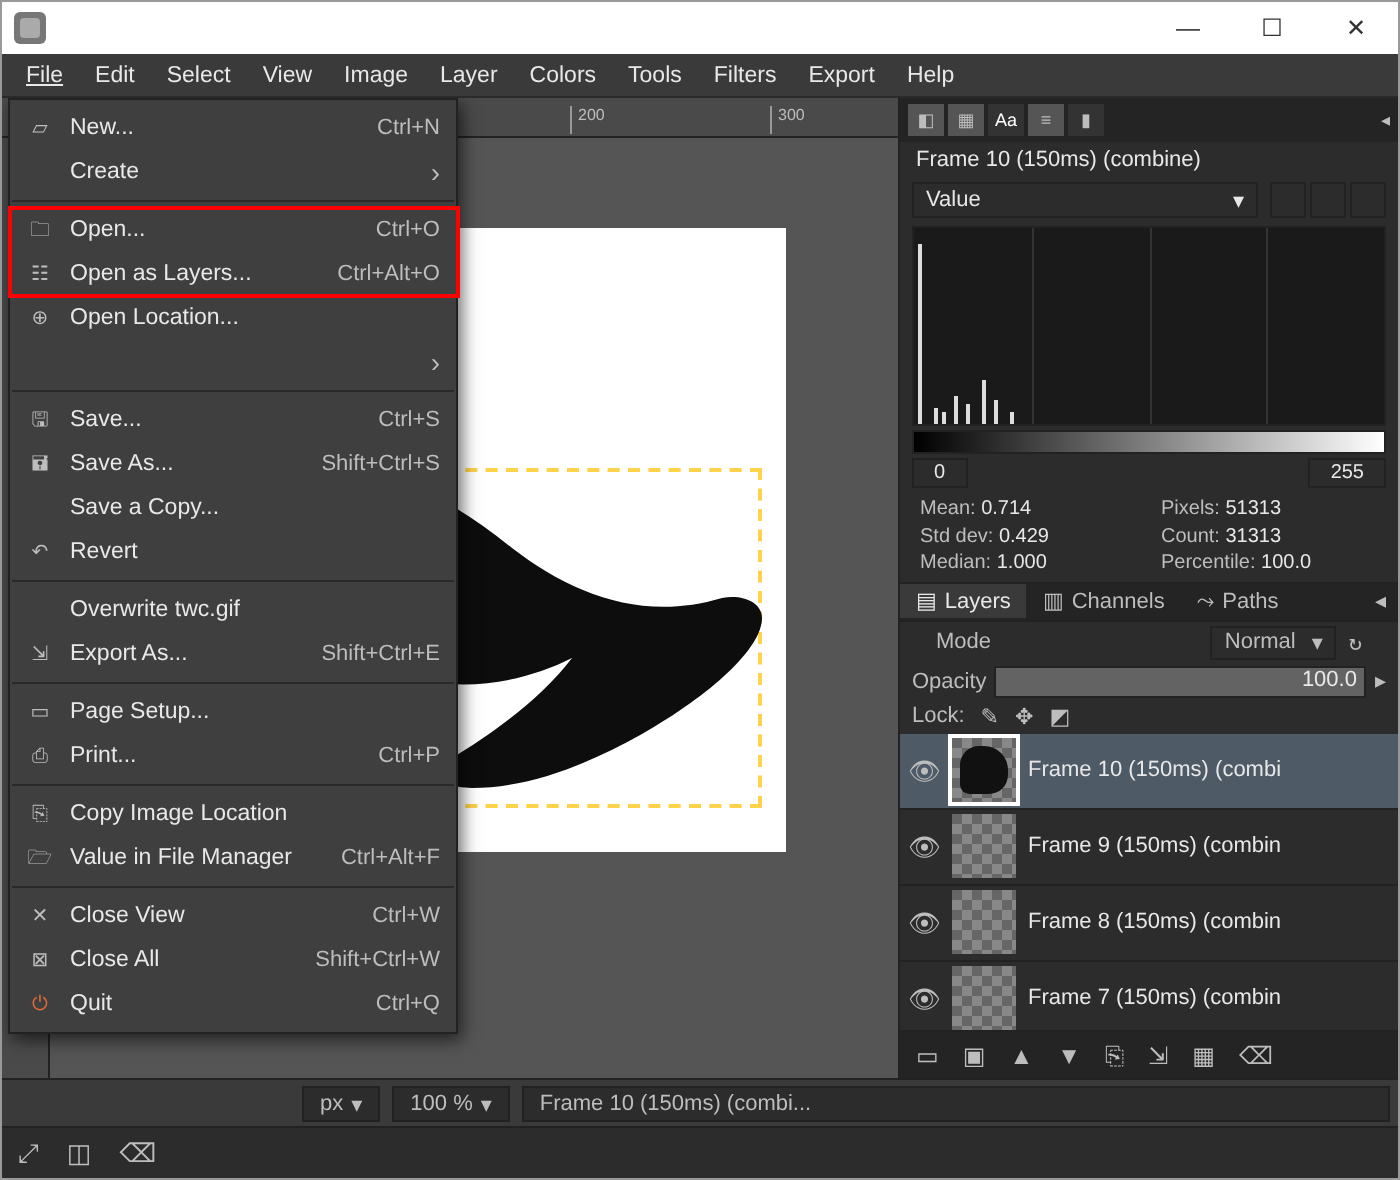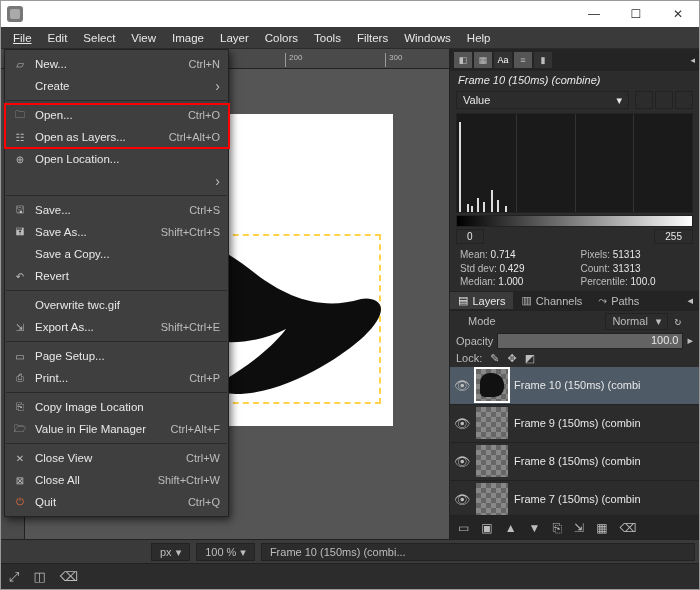--- a/index.html
+++ b/index.html
@@ -57,21 +57,21 @@
   
   .statusbar{height:24px;background:var(--bg);border-top:1px solid #222;display:flex;align-items:center;font-size:11px;color:var(--text-dim);padding:0 4px;gap:6px}
   .statusbar .field{background:var(--bg-dark);padding:2px 8px;border:1px solid #222;display:flex;align-items:flex-start;gap:4px;height:18px}
   
   .bottombar{height:26px;background:var(--bg-dark);border-top:1px solid #222;display:flex;align-items:center;justify-content:space-between;padding:0 8px}
   .bottombar .grp{display:flex;gap:14px;color:var(--text-dim);font-size:13px}
   
   .panel-tabs{height:22px;background:var(--bg-darker);display:flex;align-items:center;gap:2px;padding:0 4px;font-size:10px;color:var(--text-dim)}
   .panel-tabs .ptab{width:18px;height:16px;background:#555;display:flex;align-items:center;justify-content:center;font-size:9px}
   .panel-tabs .tri{margin-left:auto;font-size:9px}
-  .histo-title{font-size:11px;color:var(--text);padding:3px 8px;font-style:italic}
+  .histo-title{font-size:11px;color:var(--text);padding:3px 8px;}
   .histo-ctrl{display:flex;align-items:flex-end;padding:2px 6px;gap:6px}
   .histo-select{flex:1;background:var(--bg-dark);border:1px solid #222;height:18px;font-size:11px;color:var(--text);padding:0 6px;display:flex;align-items:center;justify-content:space-between}
   .histo-btns{display:flex;gap:2px}
   .histo-btn{width:18px;height:18px;background:var(--bg-dark);border:1px solid #222}
   .histo{height:100px;background:#1a1a1a;margin:2px 6px;position:relative;border:1px solid #222}
   .histo .bar{position:absolute;bottom:0;width:2px;background:#ddd}
   .histo-grad{height:12px;margin:0 6px;background:linear-gradient(90deg,#000,#fff);border:1px solid #222}
   .histo-range{display:flex;justify-content:space-between;padding:2px 6px;font-size:10px;color:var(--text);}
   .histo-range span{background:var(--bg-dark);padding:1px 10px;border:1px solid #222}
   .histo-stats{font-size:10px;color:var(--text-dim);padding:2px 10px;display:grid;grid-template-columns:1fr 1fr;gap:0 12px;line-height:1.35}
@@ -115,21 +115,21 @@
   <div class="menubar" id="menubar">
       <div class="mitem">File</div>
       <div class="mitem">Edit</div>
       <div class="mitem">Select</div>
       <div class="mitem">View</div>
       <div class="mitem">Image</div>
       <div class="mitem">Layer</div>
       <div class="mitem">Colors</div>
       <div class="mitem">Tools</div>
       <div class="mitem">Filters</div>
-      <div class="mitem">Windows</div>
+      <div class="mitem">Export</div>
       <div class="mitem">Help</div>
     </div>
 
   <div class="main">
 
     <div class="canvaswrap">
       <div class="ruler-corner"></div>
       <div class="ruler-h" id="rulerh">
           <span class="tick" style="left: 60px;">0</span>
           <span class="tick" style="left: 160px;">100</span>

